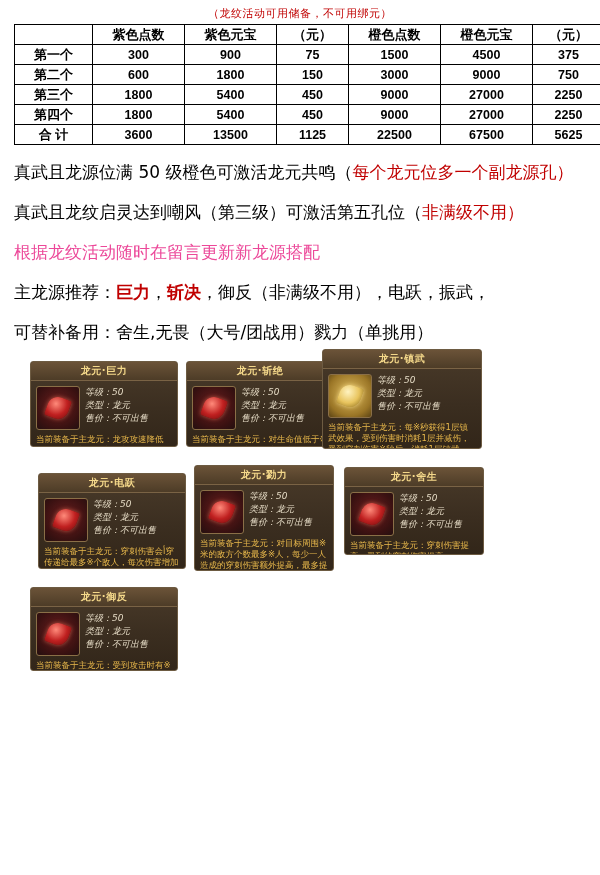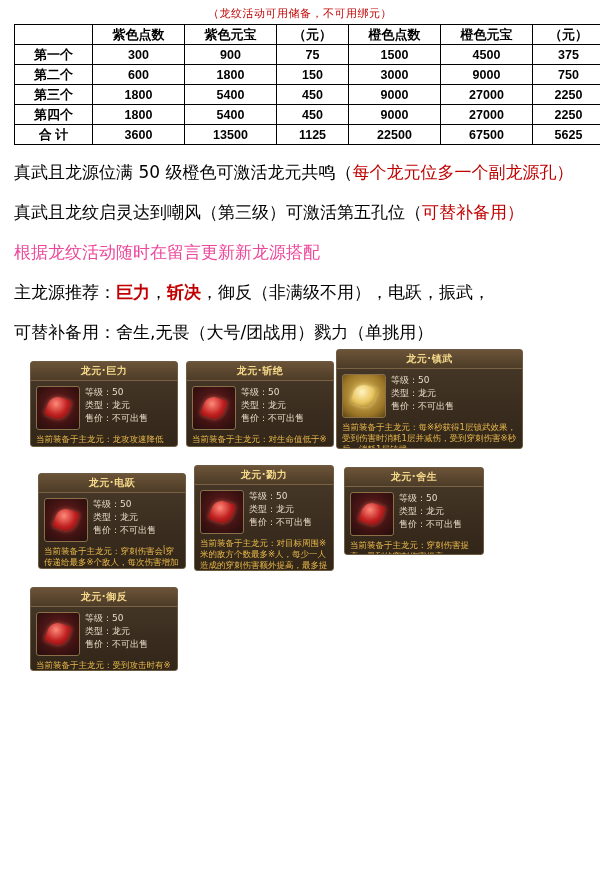--- a/index.html
+++ b/index.html
@@ -133,21 +133,21 @@
   .gem.gold::after {
     background: radial-gradient(circle at 35% 35%, #fff3c0 0%, #e8c45e 55%, #8a6a18 100%);
     box-shadow: 0 0 4px rgba(255,230,150,.7);
   }
   .stats {
     font-size: 9px;
     line-height: 13px;
     color: #e6dcc6;
     flex: 1 1 auto;
   }
-  .stats div { white-space: nowrap; }
+  .stats div { white-space: nowrap; font-style: italic; }
   .desc {
     color: #e8b84b;
     font-size: 8.5px;
     line-height: 11px;
     padding: 2px 5px 5px 5px;
   }
 
   
   .bottom-pad { height: 8px; }
 </style>
@@ -224,21 +224,21 @@
         <td>5625</td>
       </tr>
     </tbody>
   </table>
 
   <p class="para first">
     <span>真武且龙源位满 50 级橙色可激活龙元共鸣（</span><span class="red">每个龙元位多一个副龙源孔）</span>
   </p>
 
   <p class="para">
-    <span>真武且龙纹启灵达到嘲风（第三级）可激活第五孔位（</span><span class="red">可替补备用）</span>
+    <span>真武且龙纹启灵达到嘲风（第三级）可激活第五孔位（</span><span class="red">非满级不用）</span>
   </p>
 
   <p class="para green">根据龙纹活动随时在留言更新新龙源搭配</p>
 
   <p class="para">
     <span>主龙源推荐：</span><span class="red bold">巨力</span><span>，</span><span class="red bold">斩决</span><span>，御反（非满级不用），电跃，振武，</span>
   </p>
 
   <p class="para">可替补备用：舍生,无畏（大号/团战用）戮力（单挑用）</p>
 
@@ -263,21 +263,21 @@
         <div class="gem"></div>
         <div class="stats">
           <div><span>等级：</span><span>50</span></div>
           <div><span>类型：</span><span>龙元</span></div>
           <div><span>售价：</span><span>不可出售</span></div>
         </div>
       </div>
       <div class="desc">当前装备于主龙元：对生命值低于※的目标，造成穿刺伤害提高</div>
     </div>
 
-    <div class="card" style="left:322px; top:-12px; width:187px; height:100px;">
+    <div class="card" style="left:308px; top:-12px; width:160px; height:100px;">
       <div class="title">龙元·镇武</div>
       <div class="body">
         <div class="gem gold"></div>
         <div class="stats">
           <div><span>等级：</span><span>50</span></div>
           <div><span>类型：</span><span>龙元</span></div>
           <div><span>售价：</span><span>不可出售</span></div>
         </div>
       </div>
       <div class="desc">当前装备于主龙元：每※秒获得1层镇武效果，受到伤害时消耗1层并减伤，受到穿刺伤害※秒后，消耗1层镇武。</div>

